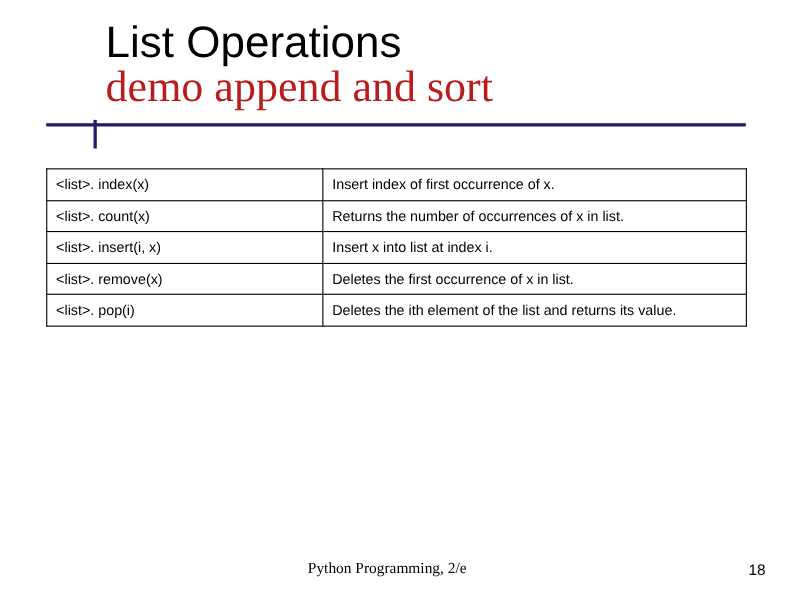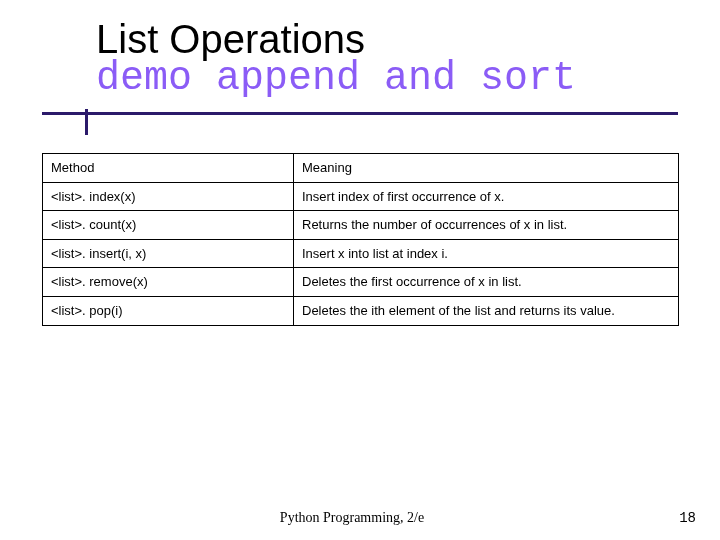--- a/index.html
+++ b/index.html
@@ -26,23 +26,23 @@
   }
   .title-line1 {
     font-size: 40px;
     font-family: Arial, "Helvetica Neue", Helvetica, sans-serif;
     font-weight: 400;
     line-height: 1.05;
     letter-spacing: 0px;
   }
   .title-line2 {
     font-size: 40px;
-    font-family: Liberation Mono, monospace;
+    font-family: Liberation Serif, serif;
     font-weight: 400;
-    color: #8b5cf6;
+    color: #b91c1c;
     line-height: 1.05;
     margin-top: -2px;
     letter-spacing: 0px;
   }
   .title-underline {
     position: absolute;
     left: 42px;
     top: 112px;
     width: 636px;
     height: 3px;
@@ -87,21 +87,21 @@
     text-align: center;
     font-size: 14px;
     font-family: "Times New Roman", Times, serif;
     color: #000;
   }
   .page-number {
     position: absolute;
     bottom: 14px;
     right: 24px;
     font-size: 14px;
-    font-family: Liberation Mono, monospace;
+    font-family: Liberation Sans, sans-serif;
     color: #000;
   }
 </style>
 </head>
 <body>
 
 <div class="slide">
 
   <div class="title-block">
     <div class="title-line1">List Operations</div>
@@ -110,24 +110,20 @@
 
   <div class="title-underline"></div>
   <div class="title-tick"></div>
 
   <table class="methods">
     <colgroup>
         <col class="c1">
         <col class="c2">
       </colgroup>
     <tbody>
-        <tr>
-      <th>Method</th>
-      <th>Meaning</th>
-    </tr>
     <tr>
       <td>&lt;list&gt;. index(x)</td>
       <td>Insert index of first occurrence of x.</td>
     </tr>
     <tr>
       <td>&lt;list&gt;. count(x)</td>
       <td>Returns the number of occurrences of x in list.</td>
     </tr>
     <tr>
       <td>&lt;list&gt;. insert(i, x)</td>

